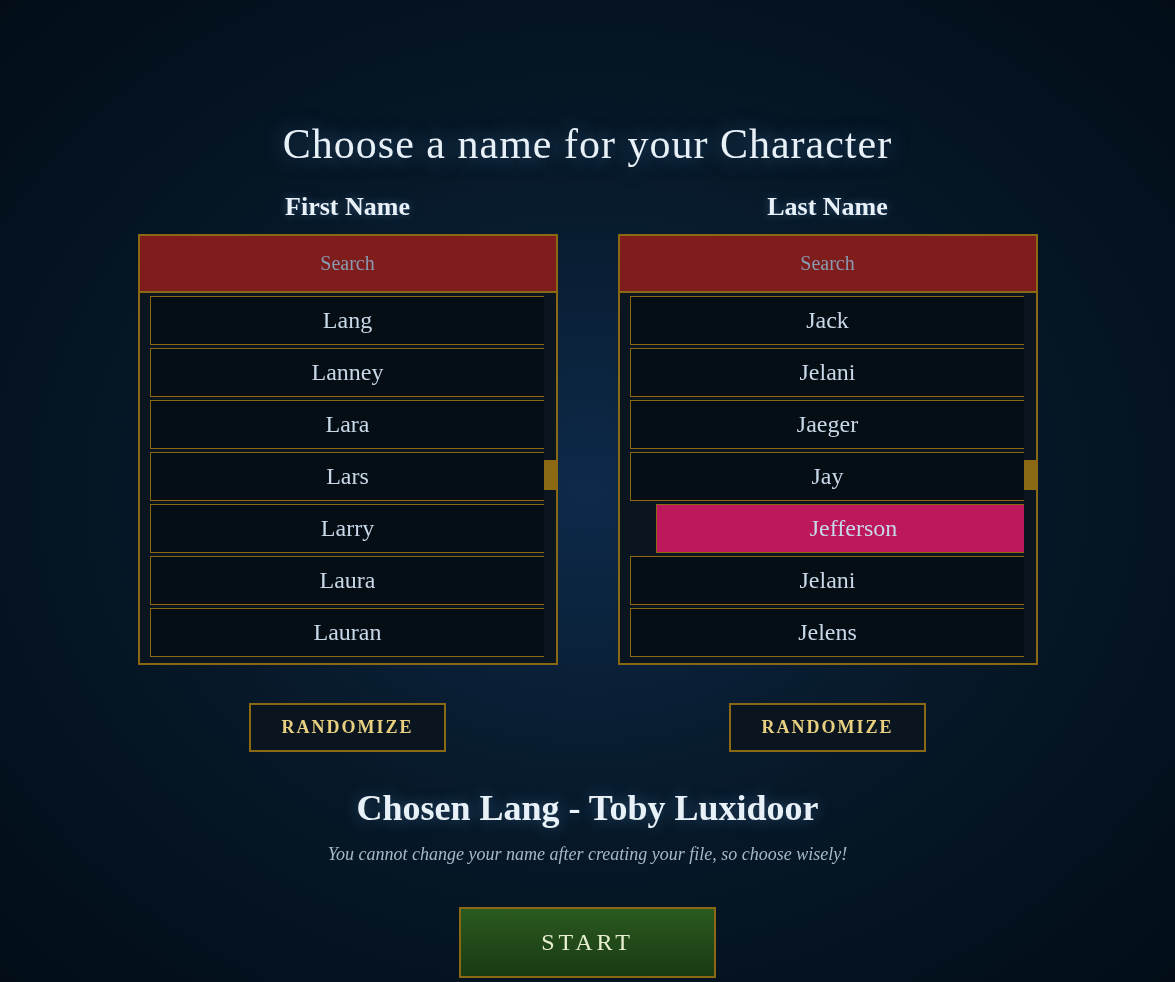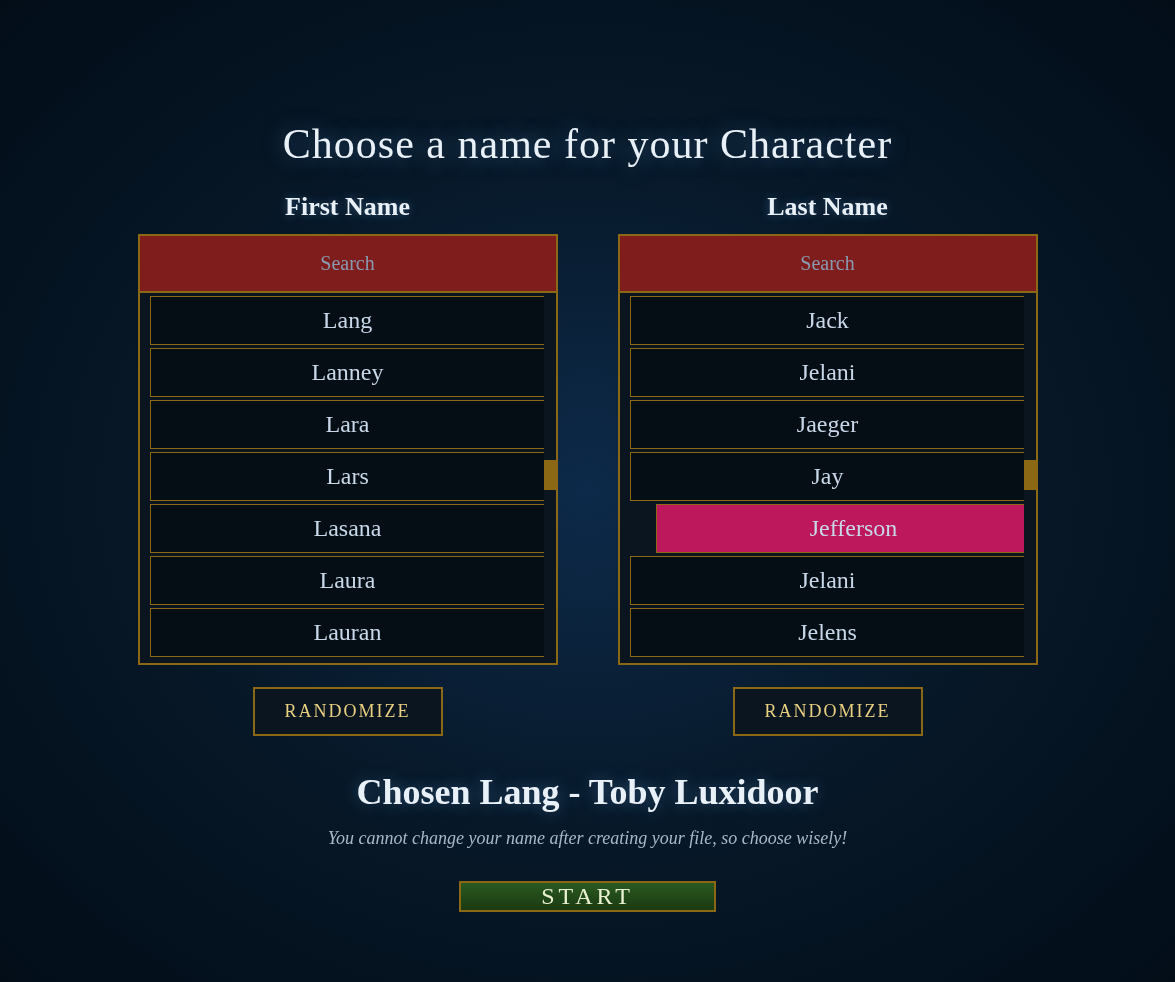--- a/index.html
+++ b/index.html
@@ -109,50 +109,51 @@
     .scrollbar-thumb {
       position: absolute;
       right: 0;
       top: 45%;
       width: 12px;
       height: 30px;
       background: #8b6914;
     }
 
     .randomize-btn {
-      margin-top: 10px;
+      margin-top: 26px;
       padding: 12px 30px;
       background: #0a1520;
       border: 2px solid #8b6914;
       color: #e8d080;
       font-size: 18px;
       font-family: 'Georgia', serif;
       letter-spacing: 2px;
       cursor: pointer;
       transition: background 0.15s;
+      font-weight: bold;
     }
 
     .chosen-name {
       margin-top: 35px;
       font-size: 36px;
       color: #e8f0f8;
       font-weight: bold;
       text-shadow: 0 0 15px rgba(100, 160, 220, 0.4);
     }
 
     .warning-text {
       margin-top: 15px;
       font-size: 18px;
       color: #a8b8c8;
       font-style: italic;
     }
 
     .start-btn {
-      margin-top: 32px;
-      padding: 0 80px;
+      margin-top: 42px;
+      padding: 20px 80px;
       background: linear-gradient(to bottom, #2a5a20, #1a3a12);
       border: 2px solid #8b6914;
       color: #e8f0d0;
       font-size: 24px;
       font-family: 'Georgia', serif;
       letter-spacing: 4px;
       cursor: pointer;
       text-transform: uppercase;
       transition: background 0.15s;
     }
@@ -171,21 +172,21 @@
   <div class="column">
     <span class="column-label">First Name</span>
     <div class="list-container">
       <input class="search-box" type="text" placeholder="Search" style="">
       <div class="list-wrapper">
         <div class="name-list" id="first-name-list">
         <span class="name-item">Lang</span>
             <span class="name-item">Lanney</span>
             <span class="name-item">Lara</span>
             <span class="name-item">Lars</span>
-            <span class="name-item">Lasana</span>
+            <span class="name-item">Larry</span>
             <span class="name-item">Laura</span>
             <span class="name-item">Lauran</span>
           </div>
         <div class="scrollbar-track">
           <div class="scrollbar-thumb"></div>
         </div>
       </div>
     </div>
     <button class="randomize-btn">RANDOMIZE</button>
   </div>

